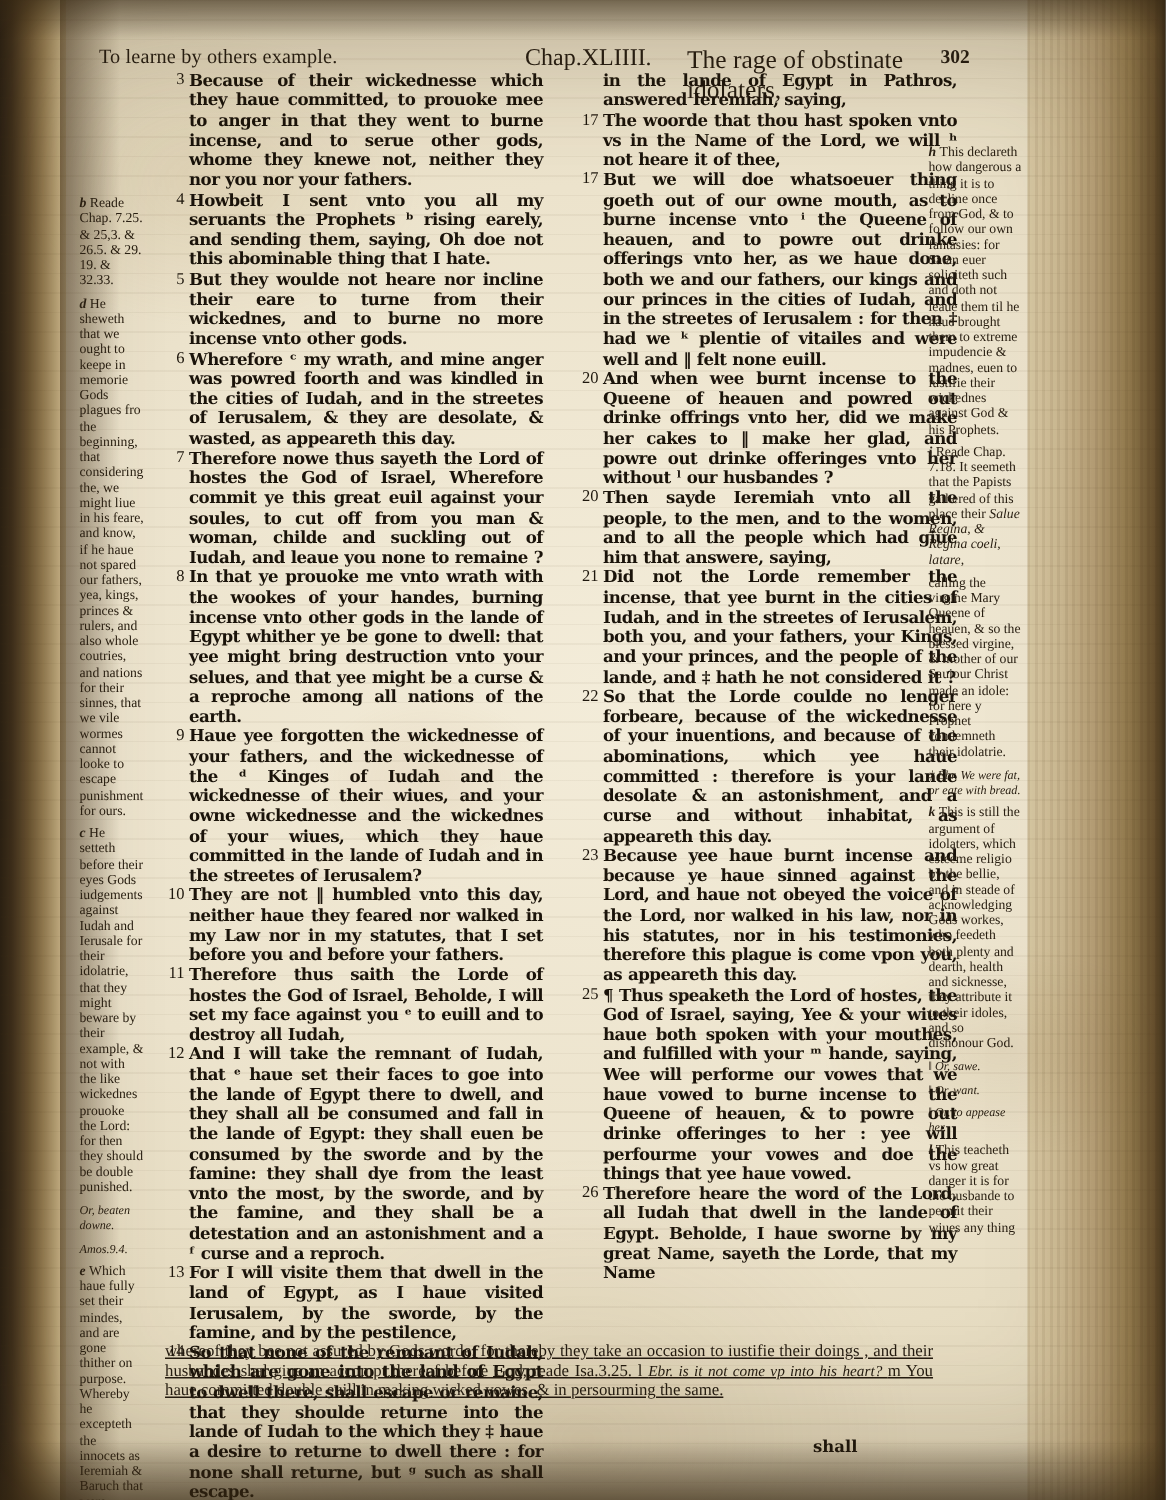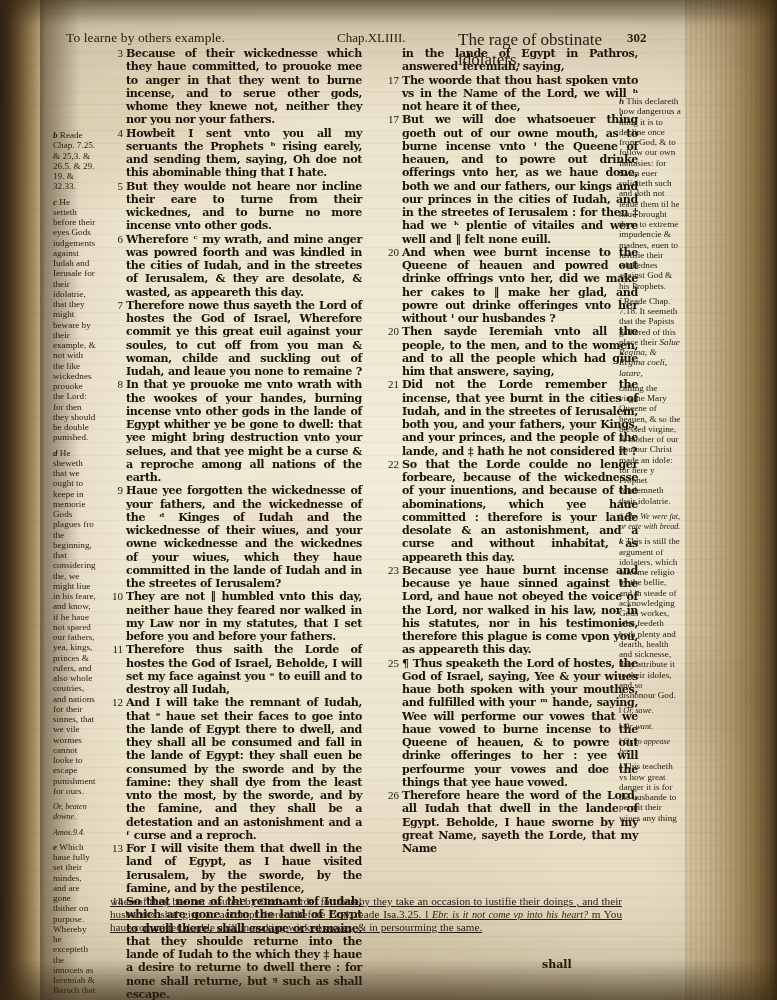--- a/index.html
+++ b/index.html
@@ -49,21 +49,21 @@
   }
   
   #typeblock{position:absolute;left:44px;top:0;width:641px;height:1000px;}
 
   .running-head{
     position:absolute;top:30px;left:22px;width:600px;height:18px;
     font-family:"Liberation Serif", serif;
     color:#241b10;
   }
   .rh-left{position:absolute;left:0;top:0;font-size:13.5px;letter-spacing:.1px;}
-  .rh-mid{position:absolute;left:271px;top:0;font-size:13px;}
+  .rh-mid{position:absolute;left:284px;top:0;font-size:16px;}
   .rh-right{position:absolute;left:392px;top:0;font-size:17px;}
   .rh-folio{position:absolute;left:561px;top:0;font-size:13px;font-weight:bold;}
 
   .col{
     position:absolute;top:47px;width:252px;
     font-family:"DejaVu Serif", serif;
     font-size:11.35px;line-height:13.25px;
     color:#1e170d;text-align:justify;
     -webkit-font-smoothing:none;
   }
@@ -236,22 +236,22 @@
           <p><span class="goth">Therefore heare the word of the Lord, all Iudah that dwell in the lande of Egypt. Beholde, I haue sworne by my great Name, sayeth the Lorde, that my Name</span></p>
         </div>
       </div>
 
     <div id="footnote"><span>whereof they bee not assured by Gods worde: for thereby they </span><span>take an occasion to iustifie their doings , and their husbandes </span><span>shal giue an accompt thereof before God, reade Isa.3.25. l  </span><span class="ital">Ebr. is it not come vp into his heart? </span><span> m  You haue committed double </span><span>euill in making wicked vowes, &amp; in persourming the same. </span></div>
     <div id="catchword">shall</div>
   </div>
 
   <div class="margin" id="margin-left">
       <div class="note"><span class="key">b </span><span>Reade Chap. 7.25. &amp; 25,3. &amp; 26.5. &amp; 29. 19. &amp; 32.33.</span></div>
+      <div class="note"><span class="key">d </span><span>He sheweth that we ought to keepe in memorie Gods plagues fro the beginning, that considering the, we might liue in his feare, and know, if he haue not spared our fathers, yea, kings, princes &amp; rulers, and also whole coutries, and nations for their sinnes, that we vile wormes cannot looke to escape punishment for ours.</span></div>
       <div class="note"><span class="key">c </span><span>He setteth before their eyes Gods iudgements against Iudah and Ierusale for their idolatrie, that they might beware by their example, &amp; not with the like wickednes prouoke the Lord: for then they should be double punished.</span></div>
-      <div class="note"><span class="key">d </span><span>He sheweth that we ought to keepe in memorie Gods plagues fro the beginning, that considering the, we might liue in his feare, and know, if he haue not spared our fathers, yea, kings, princes &amp; rulers, and also whole coutries, and nations for their sinnes, that we vile wormes cannot looke to escape punishment for ours.</span></div>
       <div class="note"><span class="tiny">Or, beaten downe.</span></div>
       <div class="note"><span class="tiny">Amos.9.4.</span></div>
       <div class="note"><span class="key">e </span><span>Which haue fully set their mindes, and are gone thither on purpose. Whereby he excepteth the innocets as Ieremiah &amp; Baruch that were forced: therfore the Lord sheweth, that he will set his face against them : y he purposely destroy them.</span></div>
     </div>
   <div class="margin" id="margin-right">
       <div class="note"><span class="key">h </span><span>This declareth how dangerous a thing it is to decline once from God, &amp; to follow our own fantasies: for Satan euer soliciteth such and doth not leaue them til he haue brought them to extreme impudencie &amp; madnes, euen to iustifie their wickednes against God &amp; his Prophets.</span></div>
       <div class="note"><span class="key">i </span><span>Reade Chap. 7.18. It seemeth that the Papists gathered of this place their </span><span class="it">Salue Regina, &amp; Regina coeli, latare, </span></div>
       <div class="note"><span>calling the virgine Mary Queene of heauen, &amp; so the blessed virgine, &amp; mother of our Sauiour Christ made an idole: for here y Prophet condemneth their idolatrie.</span></div>
       <div class="note"><span class="tiny">‡ Ebr. We were fat, or eate with bread.</span></div>
       <div class="note"><span class="key">k </span><span>This is still the argument of idolaters, which esteeme religio by the bellie, and in steade of acknowledging Gods workes, who feedeth both plenty and dearth, health and sicknesse, they attribute it to their idoles, and so dishonour God.</span></div>

